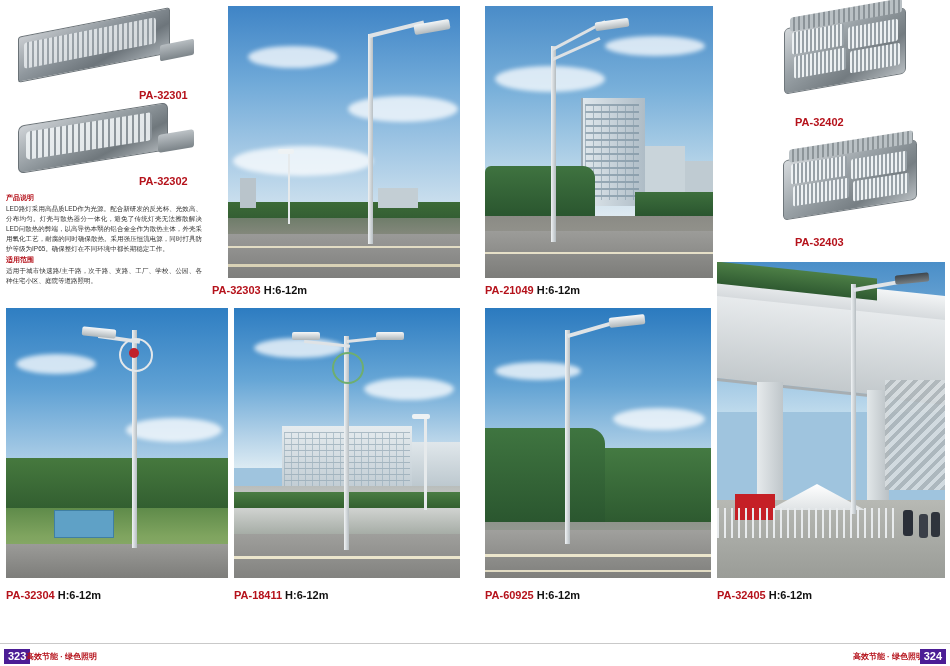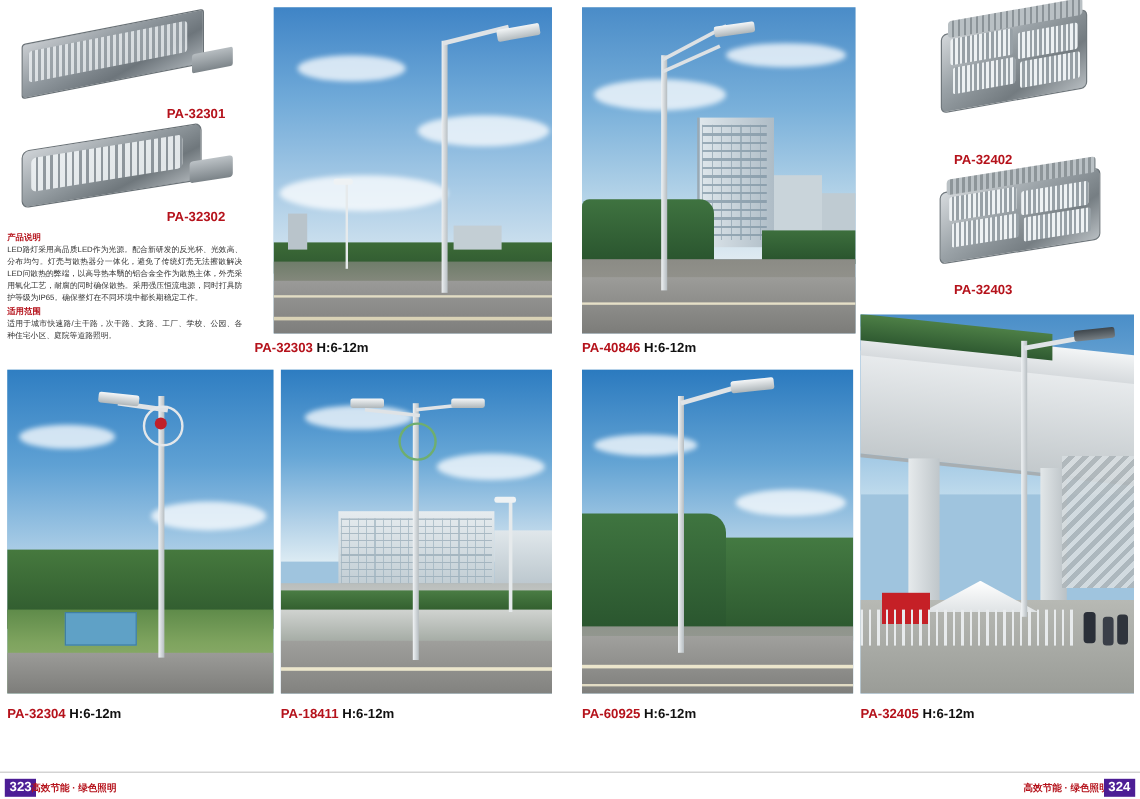--- a/index.html
+++ b/index.html
@@ -215,32 +215,32 @@
     <div class="ground" style="height:62px; background:linear-gradient(#8b8b85,#a3a39b);"></div>
     <div class="road" style="left:0; top:225px; width:228px; height:47px; background:linear-gradient(#9c9c99,#7c7c79);"></div>
     <div style="position:absolute; left:0; top:246px; width:228px; height:2px; background:#e6e0c8;"></div>
 
     <div class="pole" style="left:66px; top:40px; width:5px; height:196px; background:linear-gradient(90deg,#f0f3f5,#b4bbbf);"></div>
     <div class="arm" style="left:68px; top:42px; width:60px; height:3px; transform:rotate(-28deg); background:#dde1e4;"></div>
     <div class="arm" style="left:68px; top:52px; width:52px; height:3px; transform:rotate(-24deg); background:#dde1e4;"></div>
     <div class="lamp" style="left:110px; top:14px; width:34px; height:9px; transform:rotate(-8deg); background:linear-gradient(#f4f6f7,#adb5b9);"></div>
   </div>
   <div class="caption" style="left:485px; top:284px;">
-    <span class="code">PA-40846</span><span class="h">H:6-12m</span>
+    <span class="code">PA-21049</span><span class="h">H:6-12m</span>
   </div>
 
   <div class="lum" style="left:770px; top:6px; width:175px; height:100px;">
     <div class="lum-body" style="left:14px; top:12px; width:120px; height:64px; background:linear-gradient(150deg,#d3d7da 0%,#9aa2a7 35%,#737b80 70%,#b6bcc0 100%); transform:skewY(-10deg); border:1px solid #6f777c; border-radius:5px;"></div>
     <div style="position:absolute; left:22px; top:22px; width:52px; height:22px; background:repeating-linear-gradient(90deg,#edf1f3 0 2px,#97a0a6 2px 4px); transform:skewY(-10deg); border-radius:2px;"></div>
     <div style="position:absolute; left:78px; top:17px; width:50px; height:22px; background:repeating-linear-gradient(90deg,#edf1f3 0 2px,#97a0a6 2px 4px); transform:skewY(-10deg); border-radius:2px;"></div>
     <div style="position:absolute; left:24px; top:46px; width:52px; height:22px; background:repeating-linear-gradient(90deg,#edf1f3 0 2px,#97a0a6 2px 4px); transform:skewY(-10deg); border-radius:2px;"></div>
     <div style="position:absolute; left:80px; top:41px; width:50px; height:22px; background:repeating-linear-gradient(90deg,#edf1f3 0 2px,#97a0a6 2px 4px); transform:skewY(-10deg); border-radius:2px;"></div>
     <div style="position:absolute; left:20px; top:2px; width:112px; height:14px; background:repeating-linear-gradient(90deg,#b9c0c4 0 3px,#8b9398 3px 5px); transform:skewY(-10deg); border-radius:3px;"></div>
   </div>
-  <div class="code-only" style="left:795px; top:128px;text-align:right;">PA-32402</div>
+  <div class="code-only" style="left:795px; top:116px;text-align:right;">PA-32402</div>
 
   <div class="lum" style="left:765px; top:136px; width:180px; height:96px;">
     <div class="lum-body" style="left:18px; top:14px; width:132px; height:58px; background:linear-gradient(150deg,#d6dadd 0%,#9aa2a7 40%,#767e83 72%,#b8bec2 100%); transform:skewY(-9deg); border:1px solid #6f777c; border-radius:5px;"></div>
     <div style="position:absolute; left:26px; top:24px; width:56px; height:20px; background:repeating-linear-gradient(90deg,#eef2f4 0 2px,#98a1a7 2px 4px); transform:skewY(-9deg); border-radius:2px;"></div>
     <div style="position:absolute; left:86px; top:19px; width:56px; height:20px; background:repeating-linear-gradient(90deg,#eef2f4 0 2px,#98a1a7 2px 4px); transform:skewY(-9deg); border-radius:2px;"></div>
     <div style="position:absolute; left:28px; top:46px; width:56px; height:20px; background:repeating-linear-gradient(90deg,#eef2f4 0 2px,#98a1a7 2px 4px); transform:skewY(-9deg); border-radius:2px;"></div>
     <div style="position:absolute; left:88px; top:41px; width:56px; height:20px; background:repeating-linear-gradient(90deg,#eef2f4 0 2px,#98a1a7 2px 4px); transform:skewY(-9deg); border-radius:2px;"></div>
     <div style="position:absolute; left:24px; top:4px; width:124px; height:13px; background:repeating-linear-gradient(90deg,#bac1c5 0 3px,#8d9599 3px 5px); transform:skewY(-9deg); border-radius:3px;"></div>
   </div>
   <div class="code-only" style="left:795px; top:236px;">PA-32403</div>

